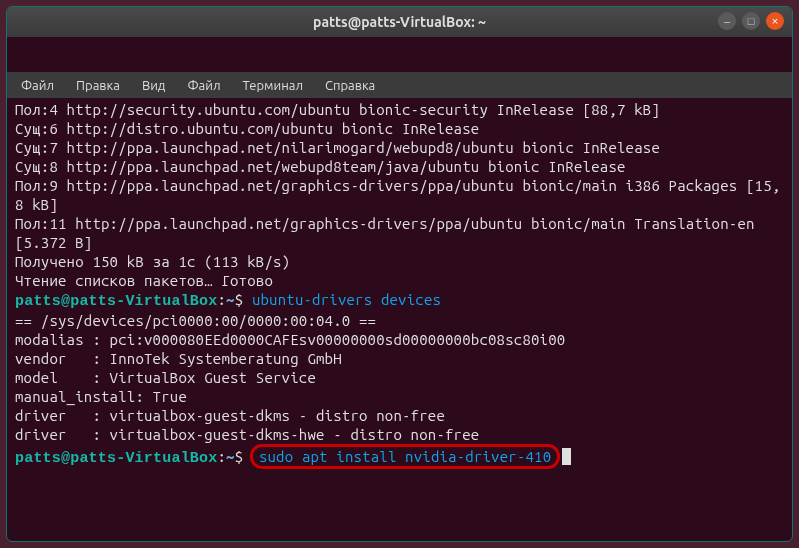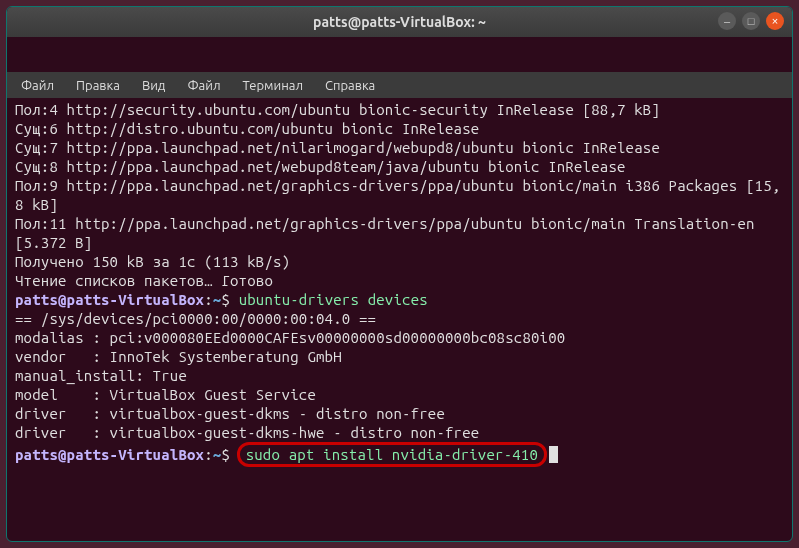--- a/index.html
+++ b/index.html
@@ -72,24 +72,24 @@
     padding: 3px 10px;
     cursor: pointer;
   }
   .terminal-body {
     padding: 2px 8px;
     font-size: 15px;
     line-height: 19px;
     letter-spacing: 0.2px;
   }
   .line { color: #e0e0e0; white-space: pre-wrap; word-break: break-all; }
-  .prompt { color: #c4b5fd; font-weight: bold; }
+  .prompt { color: #14b8a6; font-weight: bold; font-family: Liberation Mono, monospace; }
   .tilde { color: #6aa9d8; font-weight: bold; }
   .dollar { color: #e0e0e0; }
-  .cmd { color: #86efac; }
+  .cmd { color: #0ea5e9; }
   .highlight-wrap {
     display: inline-block;
     border: 3px solid #c80000;
     border-radius: 12px;
     padding: 0 6px;
     margin-left: -2px;
   }
   .cursor {
     display: inline-block;
     width: 9px;
@@ -130,22 +130,22 @@
     <div class="line">Пол:9 http://ppa.launchpad.net/graphics-drivers/ppa/ubuntu bionic/main i386 Packages [15,8 kB]</div>
     <div class="line">Пол:11 http://ppa.launchpad.net/graphics-drivers/ppa/ubuntu bionic/main Translation-en [5.372 B]</div>
     <div class="line">Получено 150 kB за 1с (113 kB/s)</div>
     <div class="line">Чтение списков пакетов… Готово</div>
 
     <div class="line"><span class="prompt">patts@patts-VirtualBox</span><span class="dollar">:</span><span class="tilde">~</span><span class="dollar">$</span> <span class="cmd">ubuntu-drivers devices</span></div>
 
     <div class="line">== /sys/devices/pci0000:00/0000:00:04.0 ==</div>
     <div class="line">modalias : pci:v000080EEd0000CAFEsv00000000sd00000000bc08sc80i00</div>
     <div class="line">vendor   : InnoTek Systemberatung GmbH</div>
+    <div class="line">model    : VirtualBox Guest Service</div>
     <div class="line">manual_install: True</div>
-    <div class="line">model    : VirtualBox Guest Service</div>
     <div class="line">driver   : virtualbox-guest-dkms - distro non-free</div>
     <div class="line">driver   : virtualbox-guest-dkms-hwe - distro non-free</div>
     <div class="line"></div>
 
     <div class="line"><span class="prompt">patts@patts-VirtualBox</span><span class="dollar">:</span><span class="tilde">~</span><span class="dollar">$</span> <span class="highlight-wrap"><span class="cmd">sudo apt install nvidia-driver-410</span></span><span class="cursor"></span></div>
   </div>
 
 </div>
 
 </body></html>

